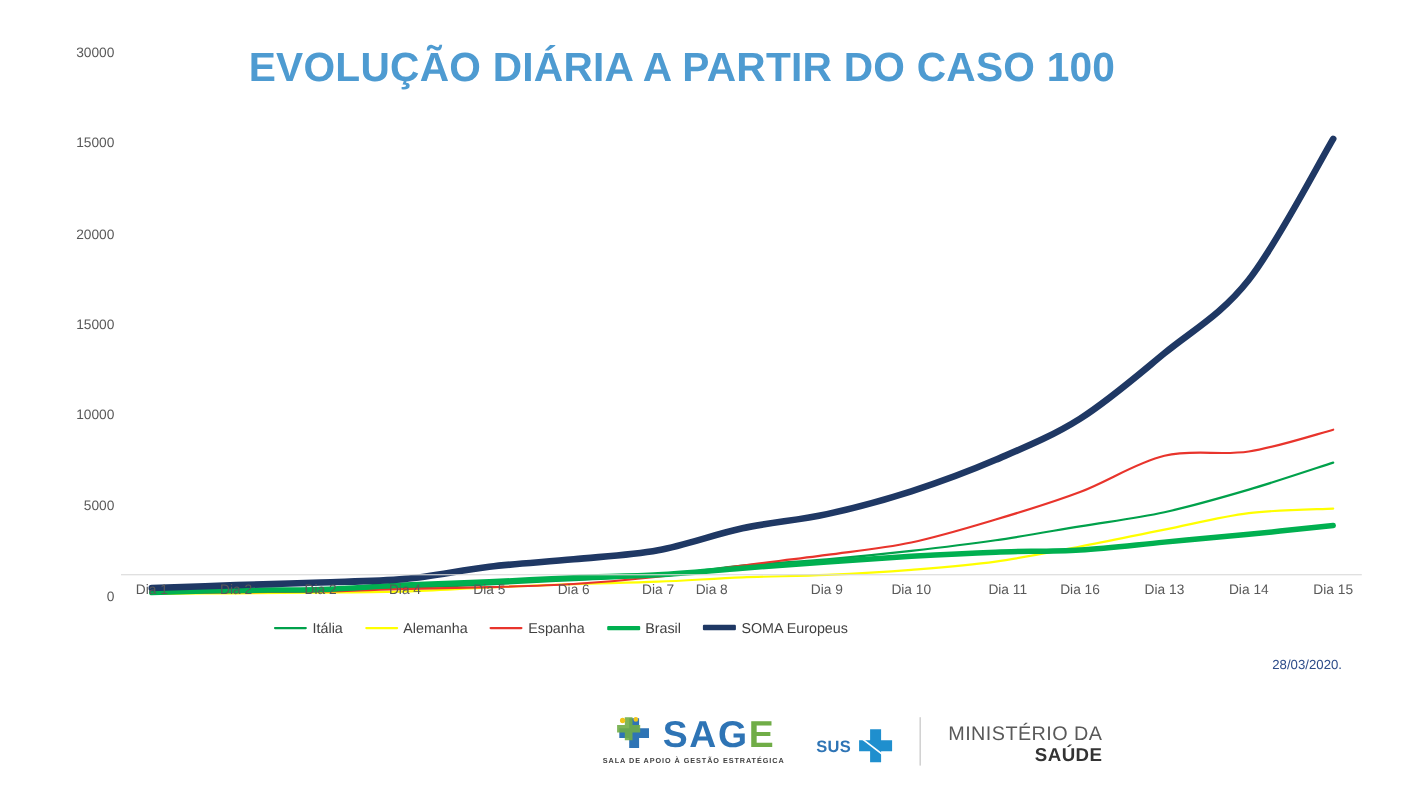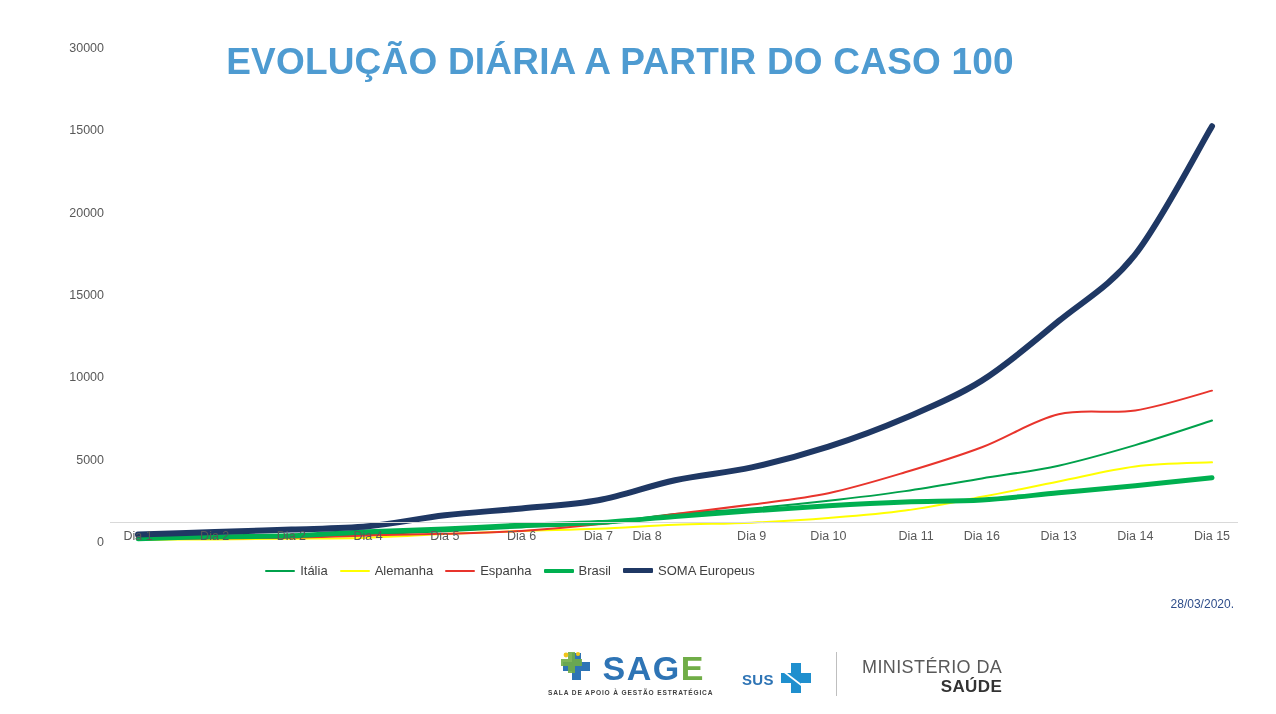--- a/index.html
+++ b/index.html
@@ -85,42 +85,42 @@
   }
 
   
   .legend {
     position: absolute;
     left: 0; top: 563px;
     width: 1020px;
     display: flex;
     justify-content: center;
     align-items: center;
-    gap: 12px;
+    gap: 20px;
   }
   .legend-item {
     display: flex;
     align-items: center;
     gap: 5px;
   }
   .legend-swatch {
     display: block;
     width: 30px;
     border-radius: 1px;
   }
   .legend-label {
     font-size: 13px;
     color: #404040;
     white-space: nowrap;
   }
 
   
   .date-note {
     position: absolute;
-    right: 42px;
+    right: 56px;
     top: 597px;
     font-size: 12px;
     color: #2E4D8A;
     white-space: nowrap;
   }
   .logo-sage {
     position: absolute;
     left: 548px;
     top: 650px;
     display: flex;

